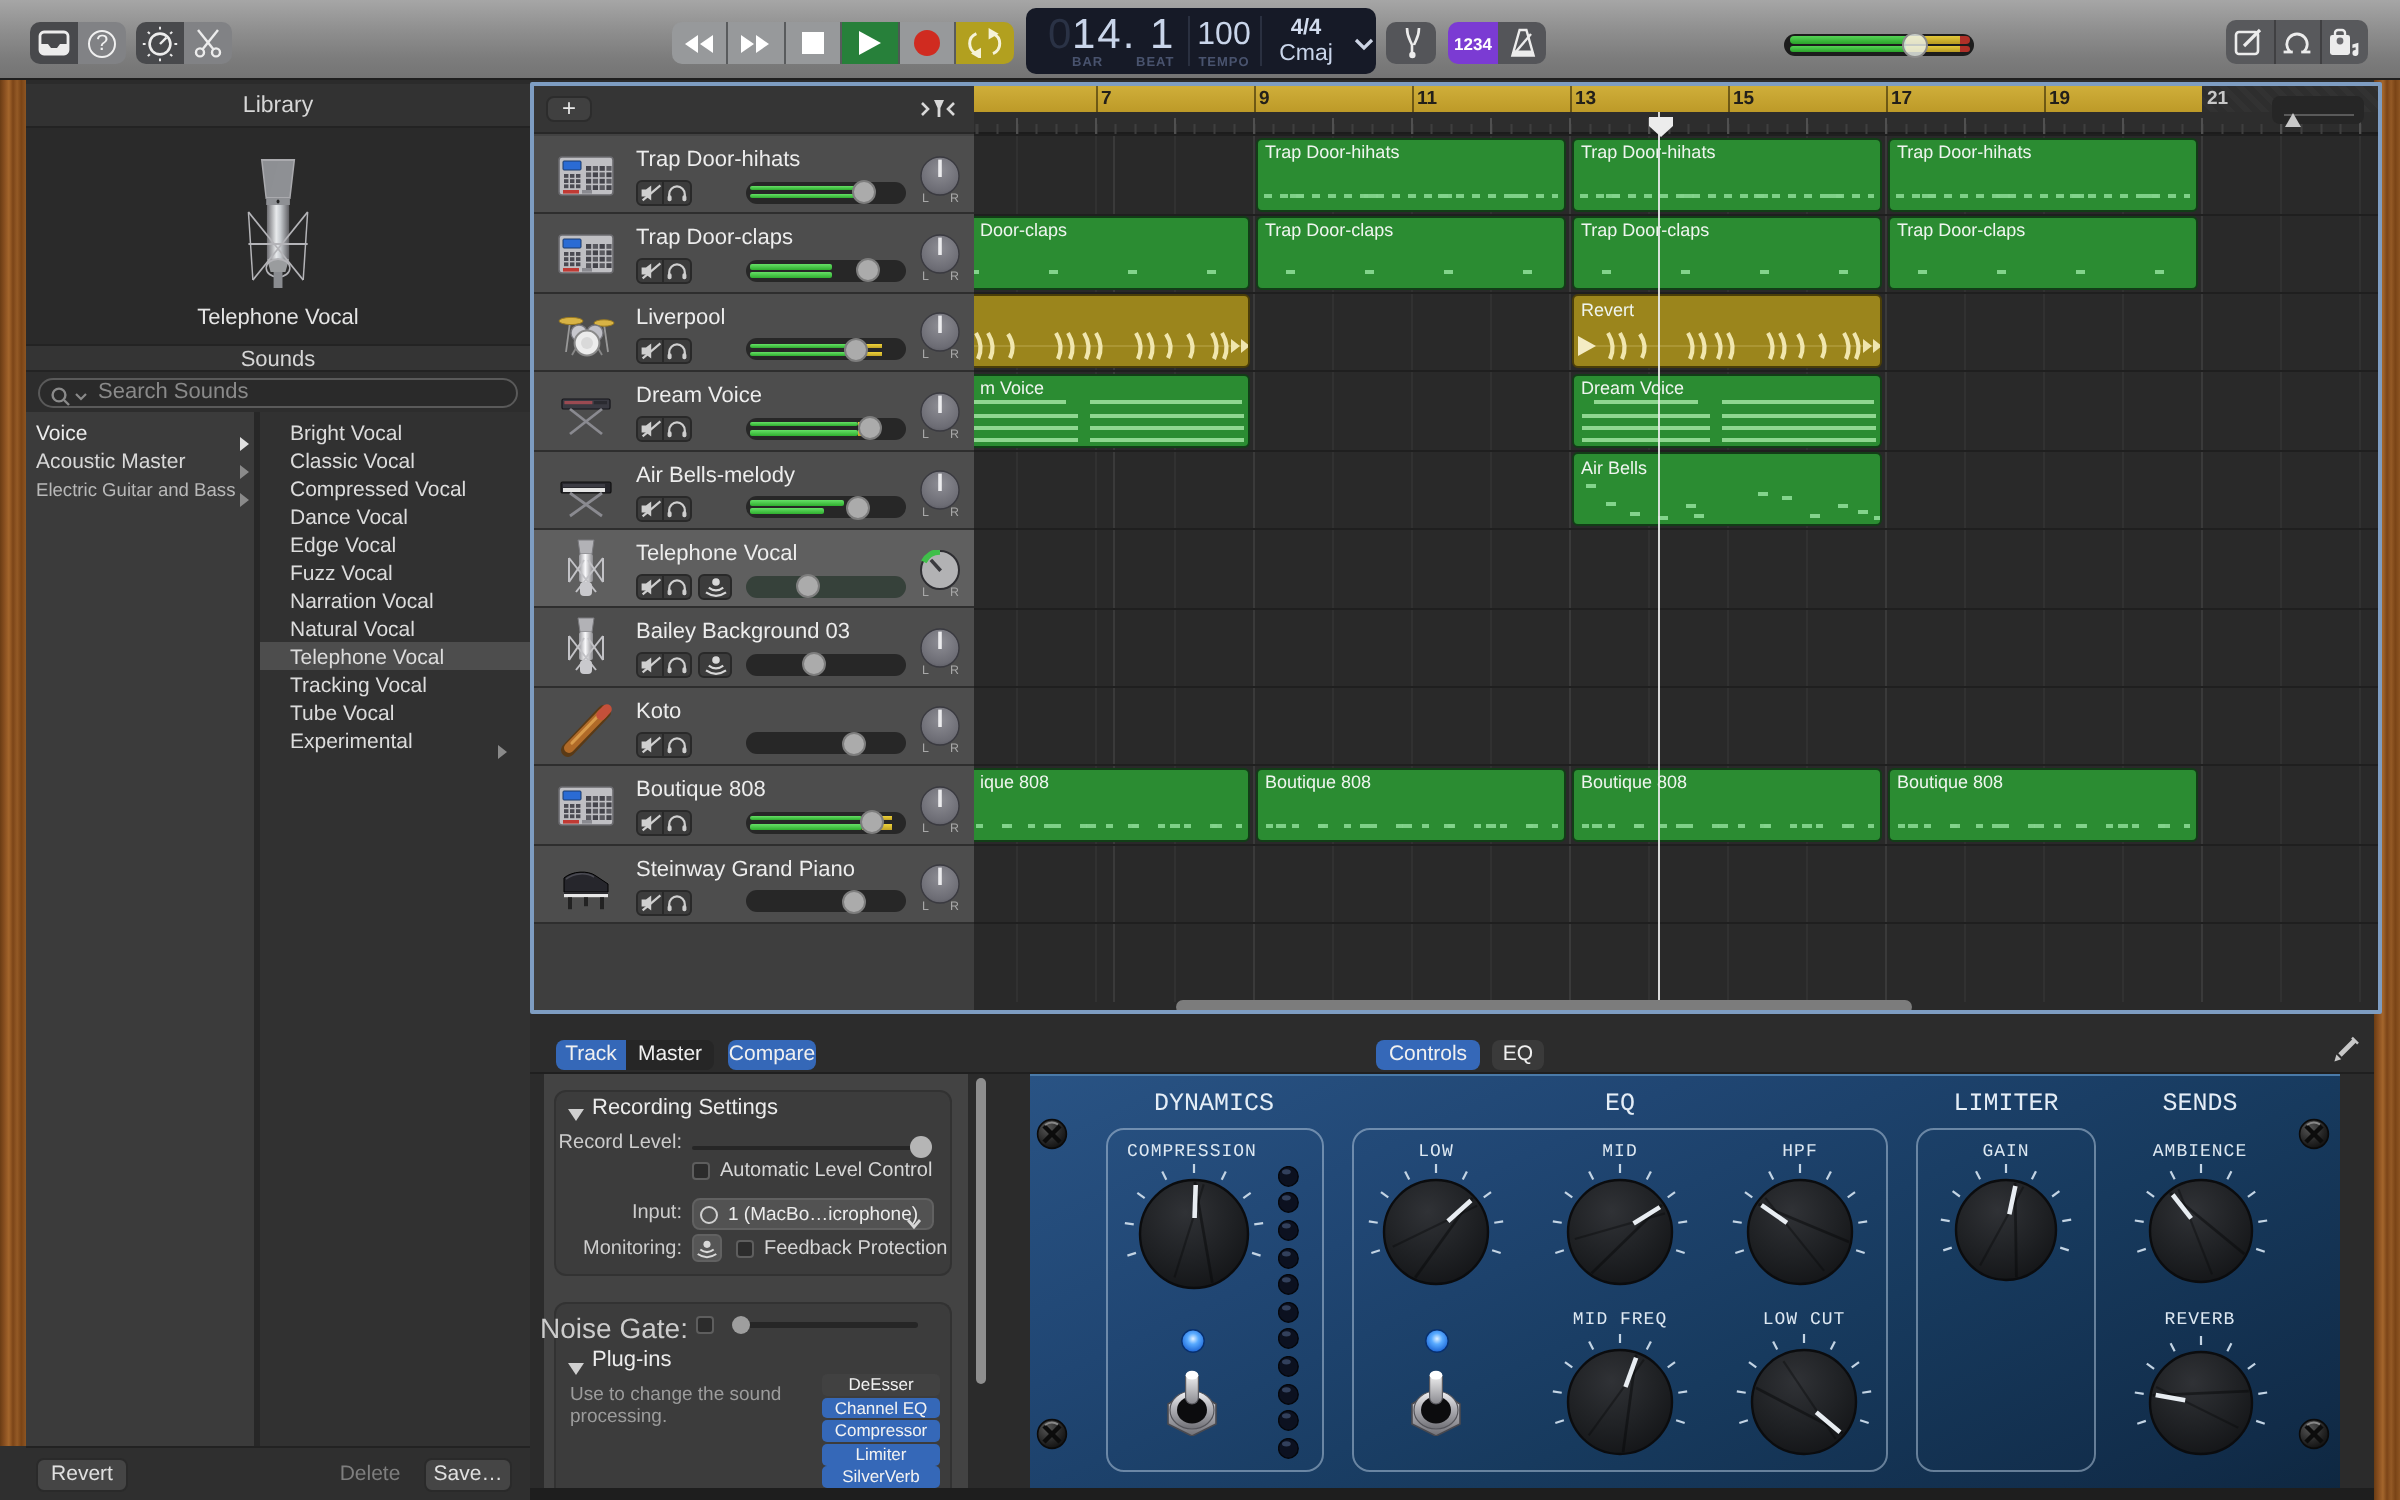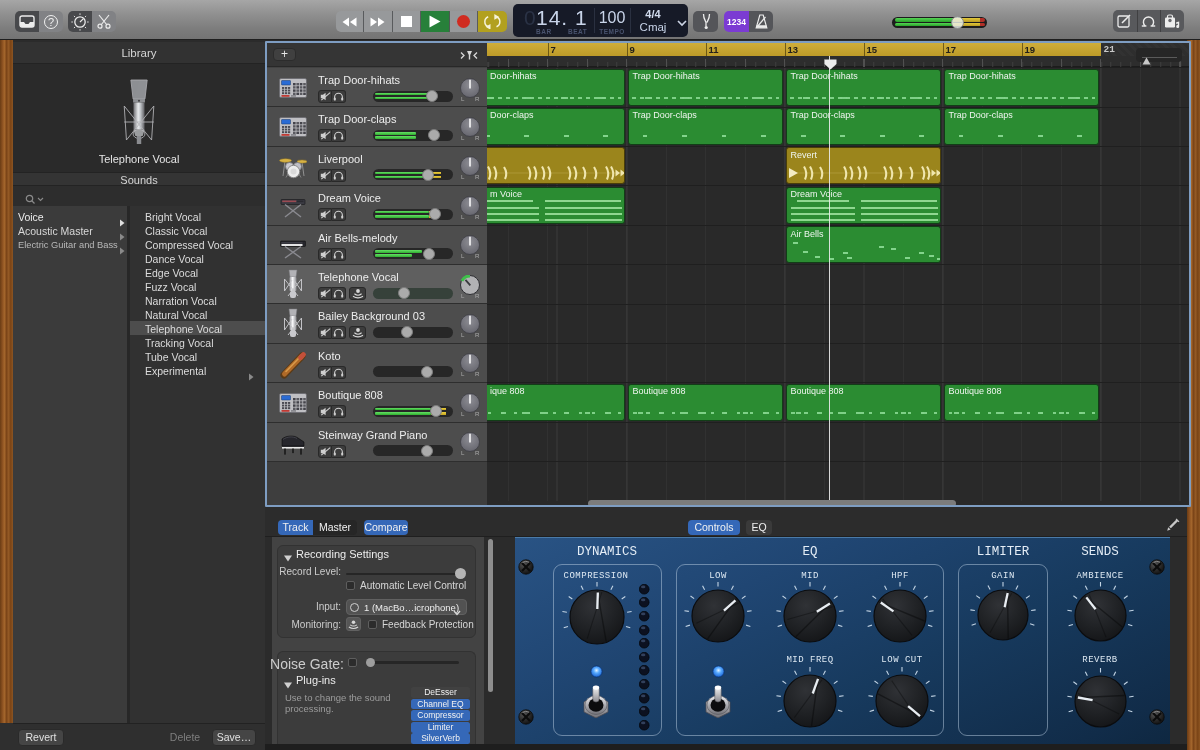--- a/index.html
+++ b/index.html
@@ -162,20 +162,21 @@
             <line x1="48" y1="28" x2="45" y2="62"></line>
             <line x1="8" y1="44" x2="48" y2="44"></line>
             <ellipse cx="28" cy="56" rx="8" ry="4.5"></ellipse>
           </g>
           <rect x="25" y="58" width="6" height="8" fill="#8a8c90"></rect>
         </g>
       </svg></div>
     <div style="position:absolute;left:13px;top:153px;width:252px;height:14px;color:#e4e4e4;font-size:11px;text-align:center;">Telephone Vocal</div>
     <div style="position:absolute;left:13px;top:172px;width:252px;height:14px;background:#343434;border-top:1px solid #232323;border-bottom:1px solid #232323;color:#d6d6d6;font-size:11px;text-align:center;line-height:14px;">Sounds</div>
     <div style="position:absolute;left:13px;top:186px;width:252px;height:20px;background:#2d2d2d;"></div>
+    <div style="position:absolute;left:19px;top:188.5px;width:240px;height:15px;background:#2a2a2a;border:1px solid #5a5a5a;border-radius:8px;color:#8a8a8a;font-size:11px;line-height:13px;padding-left:29px;">Search Sounds</div>
     <div style="position:absolute;left:25px;top:191px;width:20px;height:11px;"><svg width="20" height="11" viewBox="0 0 20 11">
         <circle cx="4.5" cy="4.5" r="3.2" fill="none" stroke="#8a8a8a" stroke-width="1.2"></circle>
         <line x1="7" y1="7" x2="9.5" y2="9.5" stroke="#8a8a8a" stroke-width="1.2"></line>
         <polyline points="13,4 15.5,6.5 18,4" stroke="#8a8a8a" stroke-width="1.1" fill="none"></polyline>
       </svg></div>
     <div style="position:absolute;left:13px;top:206px;width:114px;height:517px;background:#3b3b3b;"></div>
     <div style="position:absolute;left:127px;top:206px;width:3px;height:517px;background:#272727;"></div>
     <div style="position:absolute;left:130px;top:206px;width:135px;height:517px;background:#313131;"></div>
     <div style="position:absolute;left:18px;top:209.5px;width:100px;height:14px;color:#ececec;font-size:10.5px;line-height:14px;white-space:nowrap;">Voice</div>
     <div style="position:absolute;left:119px;top:212.5px;width:6px;height:8px;"><svg width="6" height="8" viewBox="0 0 6 8">
@@ -738,42 +739,37 @@
       <div style="position:absolute;left:221.5px;top:0.5px;width:30px;height:12px;color:#23201a;font-size:9.5px;font-weight:bold;">11</div>
       <div style="position:absolute;left:297.5px;top:0px;width:1px;height:13px;background:rgba(40,30,0,0.55);"></div>
       <div style="position:absolute;left:300.5px;top:0.5px;width:30px;height:12px;color:#23201a;font-size:9.5px;font-weight:bold;">13</div>
       <div style="position:absolute;left:376.5px;top:0px;width:1px;height:13px;background:rgba(40,30,0,0.55);"></div>
       <div style="position:absolute;left:379.5px;top:0.5px;width:30px;height:12px;color:#23201a;font-size:9.5px;font-weight:bold;">15</div>
       <div style="position:absolute;left:455.5px;top:0px;width:1px;height:13px;background:rgba(40,30,0,0.55);"></div>
       <div style="position:absolute;left:458.5px;top:0.5px;width:30px;height:12px;color:#23201a;font-size:9.5px;font-weight:bold;">17</div>
       <div style="position:absolute;left:534.5px;top:0px;width:1px;height:13px;background:rgba(40,30,0,0.55);"></div>
       <div style="position:absolute;left:537.5px;top:0.5px;width:30px;height:12px;color:#23201a;font-size:9.5px;font-weight:bold;">19</div>
       <div style="position:absolute;left:613.5px;top:0px;width:88.5px;height:13px;background:repeating-linear-gradient(45deg,#2e2e2e 0 3px,#323232 3px 6px);"></div>
-      <div style="position:absolute;left:616.5px;top:0.5px;width:30px;height:12px;color:#c8c8c8;font-size:9.5px;font-weight:bold;font-family:Liberation Mono, monospace;">21</div>
+      <div style="position:absolute;left:616.5px;top:0.5px;width:30px;height:12px;color:#c8c8c8;font-size:9.5px;font-weight:bold;">21</div>
       <div style="position:absolute;left:0px;top:13px;width:702px;height:11px;background:#2d2d2d;border-bottom:1px solid #1c1c1c;"></div>
       <div style="position:absolute;left:0px;top:18.5px;width:702px;height:5px;background:repeating-linear-gradient(90deg,#3e3e3e 0 1px,transparent 1px 9.88px);background-position-x:1.25px;"></div>
       <div style="position:absolute;left:0px;top:15.5px;width:702px;height:8px;background:repeating-linear-gradient(90deg,#505050 0 1px,transparent 1px 39.5px);background-position-x:21px;"></div>
       <div style="position:absolute;left:0px;top:24px;width:702px;height:434px;background:repeating-linear-gradient(90deg,#313131 0 1px,transparent 1px 39.5px);background-position-x:21px;"></div>
       <div style="position:absolute;left:0px;top:24px;width:702px;height:434px;background:repeating-linear-gradient(90deg,#3a3a3a 0 1px,transparent 1px 158px);background-position-x:139.5px;"></div>
       <div style="position:absolute;left:0px;top:24.2px;width:702px;height:1px;background:#1f1f1f;"></div>
       <div style="position:absolute;left:0px;top:63.6px;width:702px;height:1px;background:#1f1f1f;"></div>
       <div style="position:absolute;left:0px;top:103px;width:702px;height:1px;background:#1f1f1f;"></div>
       <div style="position:absolute;left:0px;top:142.4px;width:702px;height:1px;background:#1f1f1f;"></div>
       <div style="position:absolute;left:0px;top:181.8px;width:702px;height:1px;background:#1f1f1f;"></div>
       <div style="position:absolute;left:0px;top:221.2px;width:702px;height:1px;background:#1f1f1f;"></div>
       <div style="position:absolute;left:0px;top:260.6px;width:702px;height:1px;background:#1f1f1f;"></div>
       <div style="position:absolute;left:0px;top:300px;width:702px;height:1px;background:#1f1f1f;"></div>
       <div style="position:absolute;left:0px;top:339.4px;width:702px;height:1px;background:#1f1f1f;"></div>
       <div style="position:absolute;left:0px;top:378.8px;width:702px;height:1px;background:#1f1f1f;"></div>
       <div style="position:absolute;left:0px;top:418.2px;width:702px;height:1px;background:#1f1f1f;"></div>
-      <div style="position:absolute;left:-17.5px;top:25.5px;width:155.5px;height:37.2px;background:#2b8c32;border:1px solid #123d17;border-radius:3px;overflow:hidden;position:absolute;">
-        <div style="position:absolute;left:19.5px;top:1.5px;color:#eff5ef;font-size:9px;white-space:nowrap;">Door-hihats</div>
-        <div style="position:absolute;left:3px;right:3px;top:27px;height:2.2px;background:repeating-linear-gradient(90deg,#83d48c 0 3.8px,transparent 3.8px 8px);opacity:0.95;"></div>
-        <div style="position:absolute;left:16px;right:3px;top:27px;height:2.2px;background:repeating-linear-gradient(90deg,#83d48c 0 7px,transparent 7px 37px);opacity:0.95;"></div>
-      </div>
       <div style="position:absolute;left:-17.5px;top:64.9px;width:155.5px;height:37.2px;background:#2b8c32;border:1px solid #123d17;border-radius:3px;overflow:hidden;position:absolute;">
         <div style="position:absolute;left:19.5px;top:1.5px;color:#eff5ef;font-size:9px;white-space:nowrap;">Door-claps</div>
         <div style="position:absolute;left:14px;right:3px;top:26.5px;height:2px;background:repeating-linear-gradient(90deg,#83d48c 0 4.5px,transparent 4.5px 39.5px);"></div>
       </div>
       <div style="position:absolute;left:-17.5px;top:340.7px;width:155.5px;height:37.2px;background:#2b8c32;border:1px solid #123d17;border-radius:3px;overflow:hidden;position:absolute;">
         <div style="position:absolute;left:19.5px;top:1.5px;color:#eff5ef;font-size:9px;white-space:nowrap;">ique 808</div>
         <div style="position:absolute;left:4px;right:3px;top:27px;height:2.2px;background:repeating-linear-gradient(90deg,#83d48c 0 3.5px,transparent 3.5px 13px);opacity:0.95;"></div>
         <div style="position:absolute;left:9px;right:3px;top:27px;height:2.2px;background:repeating-linear-gradient(90deg,#83d48c 0 5px,transparent 5px 21px);opacity:0.95;"></div>
       </div>
       <div style="position:absolute;left:140.5px;top:25.5px;width:155.5px;height:37.2px;background:#2b8c32;border:1px solid #123d17;border-radius:3px;overflow:hidden;position:absolute;">

